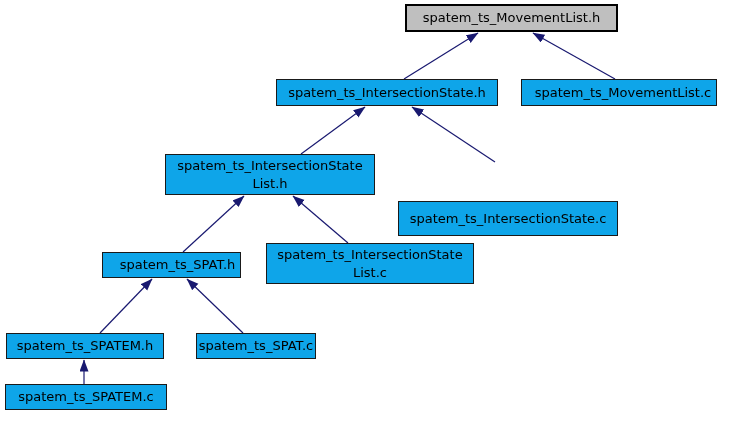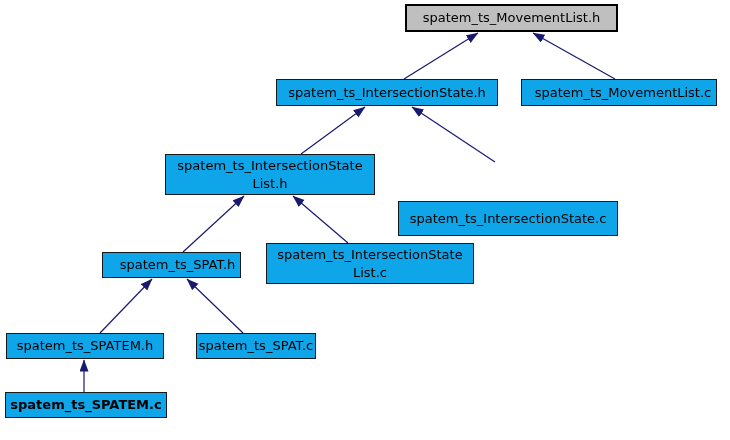--- a/index.html
+++ b/index.html
@@ -86,16 +86,16 @@
     <div class="node" style="left: 266px; top: 243px; width: 208px; height: 41px;">
       <div>spatem_ts_IntersectionState</div>
       <div>List.c</div>
     </div>
     <div class="node" style="left: 6px; top: 333px; width: 158px; height: 26px;">
       <div>spatem_ts_SPATEM.h</div>
     </div>
     <div class="node" style="left: 196px; top: 333px; width: 120px; height: 26px;">
       <div>spatem_ts_SPAT.c</div>
     </div>
-    <div class="node" style="left: 5px; top: 392px; width: 162px; height: 26px; font-weight: bold;">
+    <div class="node" style="left: 5px; top: 384px; width: 162px; height: 26px;">
       <div>spatem_ts_SPATEM.c</div>
     </div>
   </div>
 
 </body></html>

